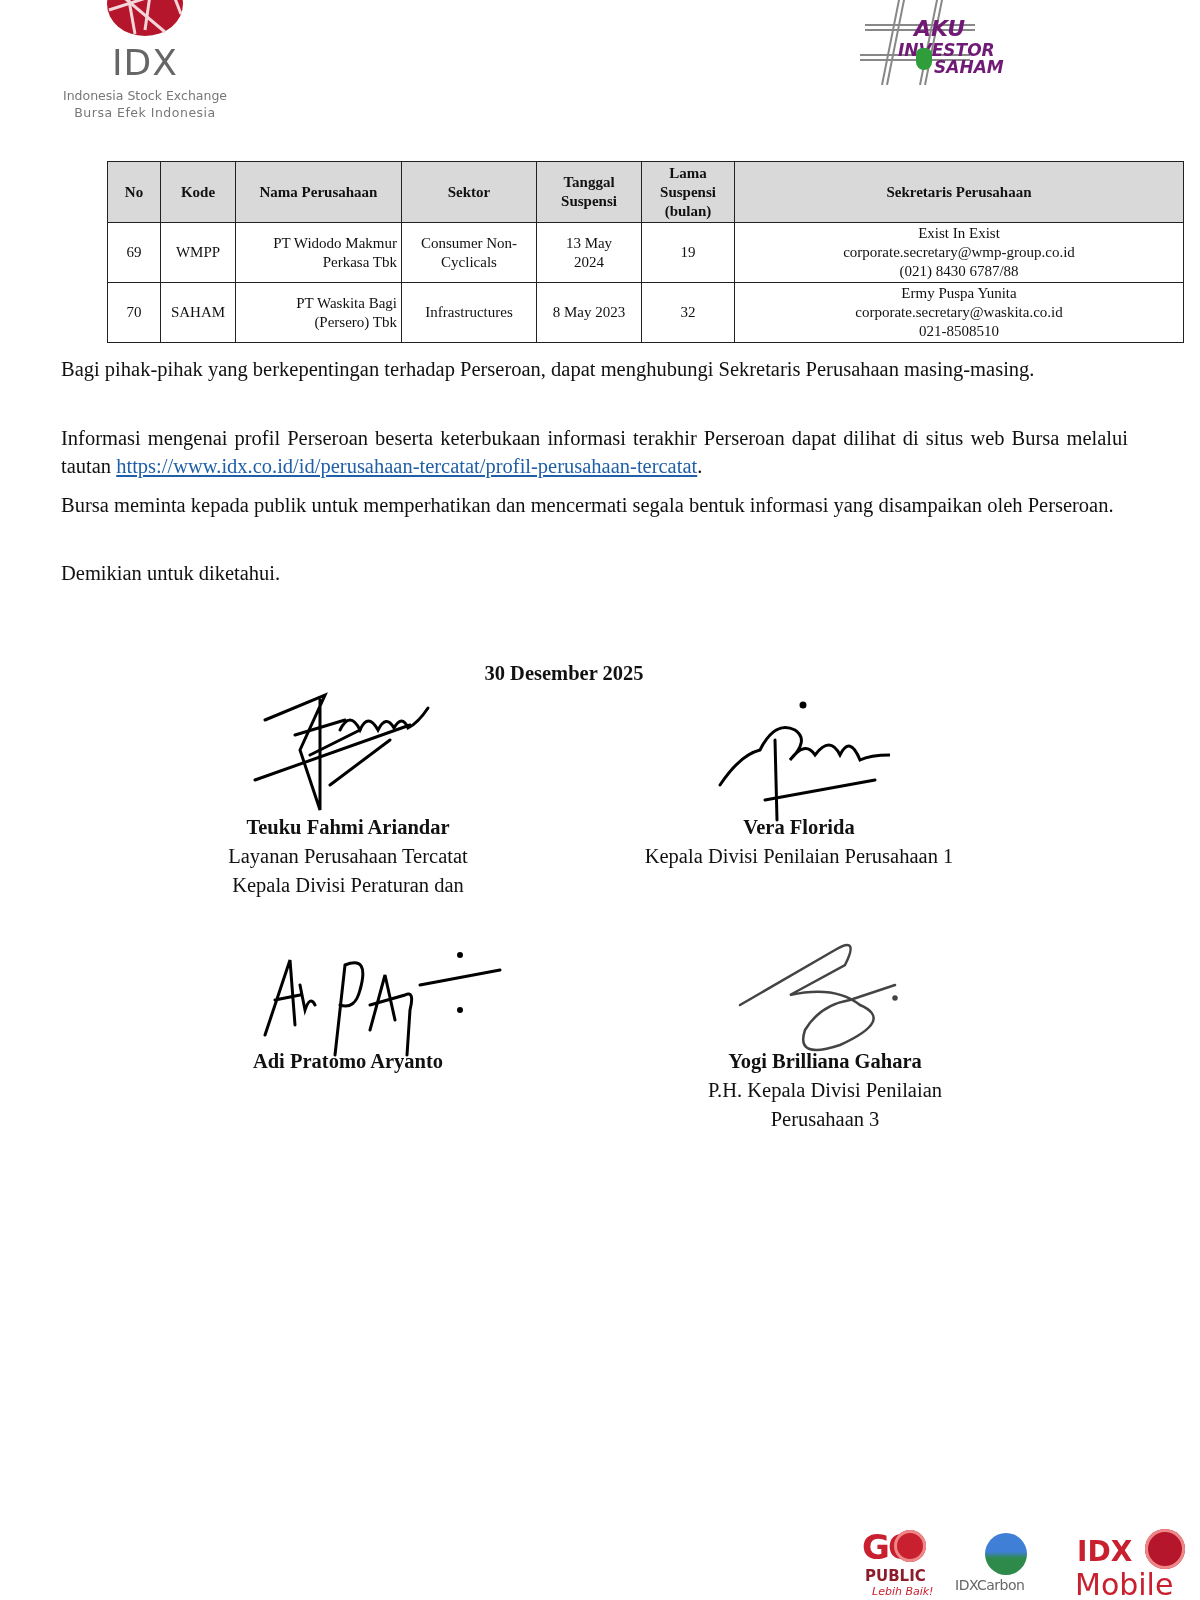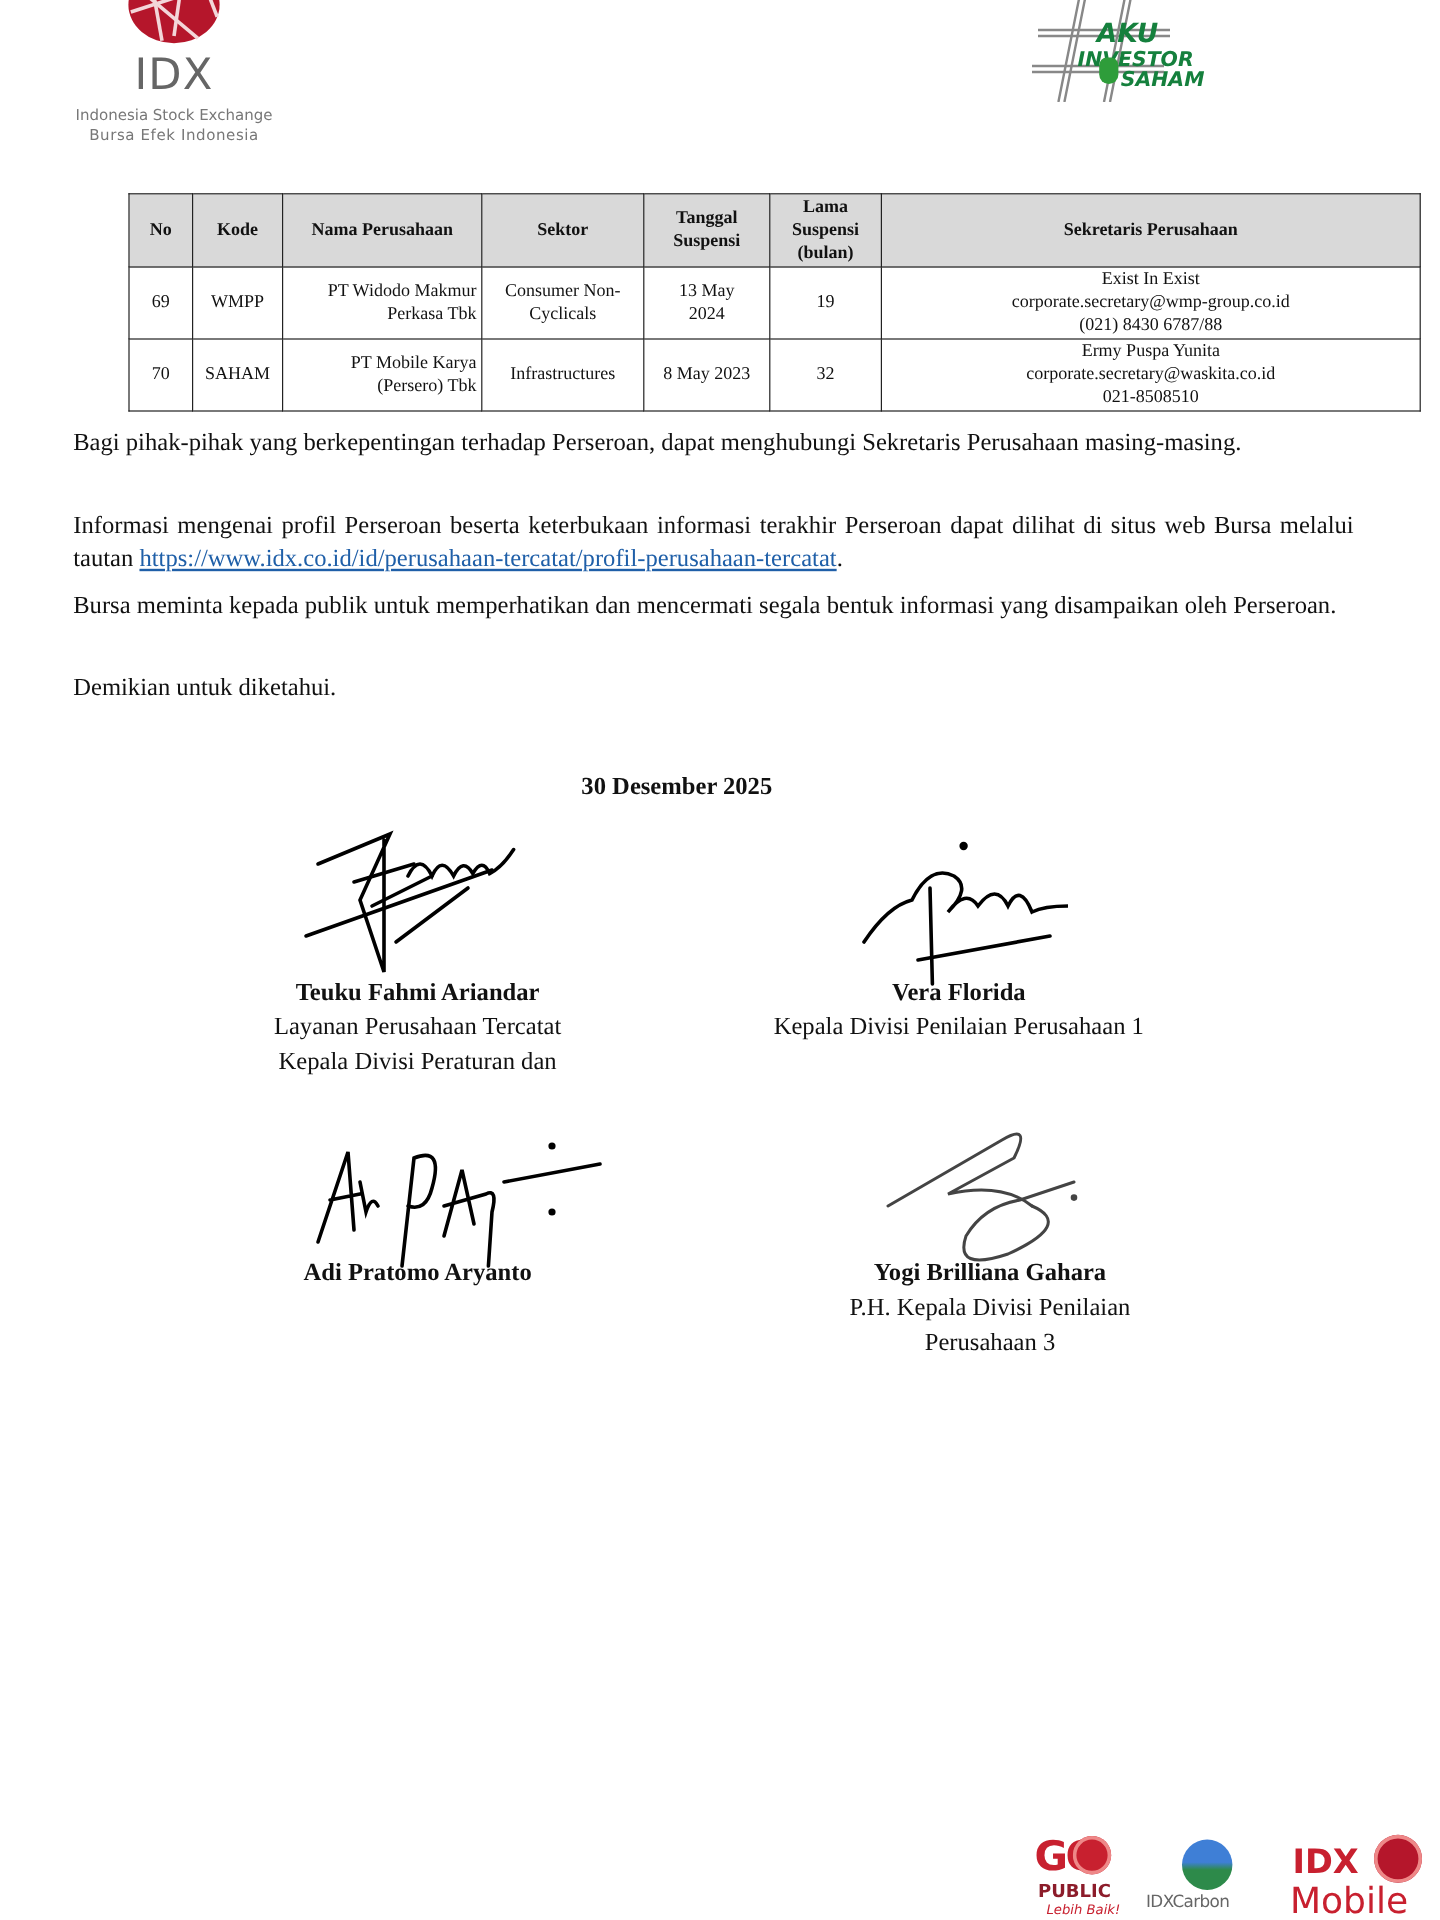--- a/index.html
+++ b/index.html
@@ -12,37 +12,37 @@
   #idx-logo .mark { position: absolute; left: 50px; top: -30px; width: 80px; height: 68px; }
   #idx-logo .word { position: absolute; left: 0; top: 42px; width: 180px; text-align: center;
                     font-family: "DejaVu Sans", sans-serif; font-size: 36px; color: #666; letter-spacing: 1px; }
   #idx-logo .sub1, #idx-logo .sub2 { position: absolute; left: 0; width: 180px; text-align: center;
                     font-family: "DejaVu Sans", sans-serif; font-size: 12.5px; color: #777; }
   #idx-logo .sub1 { top: 88px; }
   #idx-logo .sub2 { top: 105px; letter-spacing: 0.5px; }
 
   #aku-logo { left: 870px; top: 0; width: 170px; height: 95px; }
   #aku-logo .t { position: absolute; font-family: "DejaVu Sans", sans-serif; font-weight: bold;
-                 font-style: italic; color: #15803d; }
+                 font-style: italic; color: #701a75; }
 
   
   table.susp { position: absolute; left: 107px; top: 161px; width: 1077px; border-collapse: collapse;
                font-size: 15px; }
   table.susp th, table.susp td { border: 1.5px solid #222; text-align: center; vertical-align: middle;
                padding: 0 4px; line-height: 19px; }
   table.susp th { background: #d9d9d9; font-weight: bold; height: 60px; }
   table.susp td { height: 59px; }
   table.susp td.left { text-align: right; padding-left: 12px; }
 
   
   .para { position: absolute; left: 61px; width: 1067px; font-size: 20.5px; line-height: 28px;
           text-align: justify; }
   .para a { color: #1f5fa8; text-decoration: underline; }
 
-  .date { position: absolute; left: 0; width: 1128px; top: 645px; text-align: center;
+  .date { position: absolute; left: 0; width: 1128px; top: 662px; text-align: center;
           font-weight: bold; font-size: 20.5px; }
 
   .sig-block { position: absolute; width: 420px; text-align: center; }
   .sig-block .name { font-weight: bold; font-size: 20.5px; line-height: 30px; }
   .sig-block .role { font-size: 20.5px; line-height: 29px; }
   .sig { position: absolute; }
 
   
   .foot { position: absolute; font-family: "DejaVu Sans", sans-serif; }
 </style>
@@ -117,21 +117,21 @@
       <td>
         <div>Exist In Exist</div>
         <div>corporate.secretary@wmp-group.co.id</div>
         <div>(021) 8430 6787/88</div>
       </td>
     </tr>
     <tr>
       <td>70</td>
       <td>SAHAM</td>
       <td class="left">
-        <div>PT Mobile Karya</div>
+        <div>PT Waskita Bagi</div>
         <div>(Persero) Tbk</div>
       </td>
       <td>
         <div>Infrastructures</div>
       </td>
       <td>
         <div>8 May 2023</div>
       </td>
       <td>32</td>
       <td>

